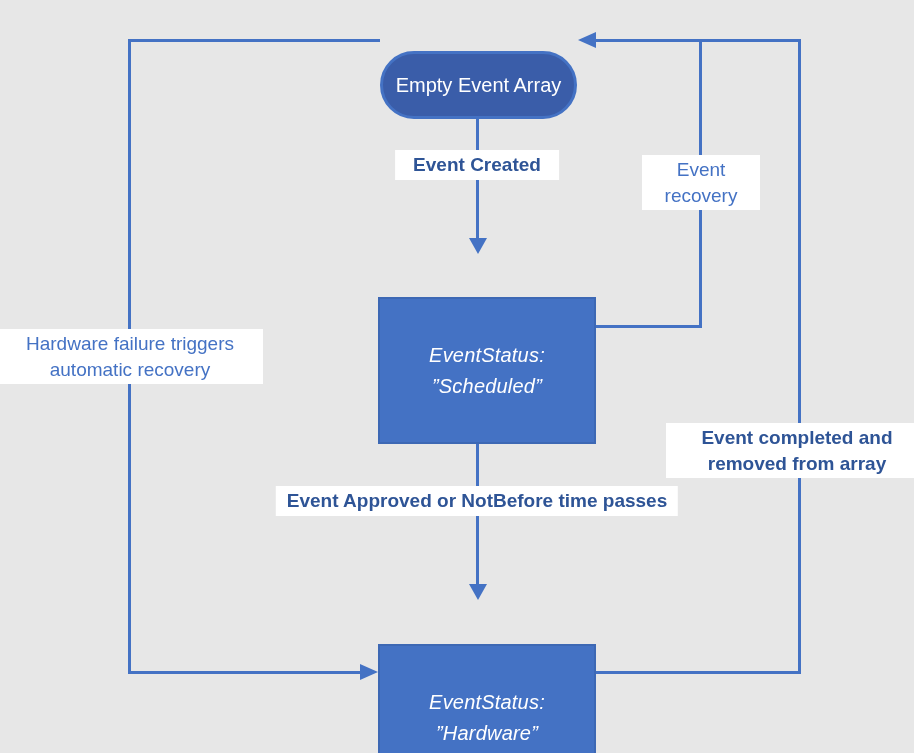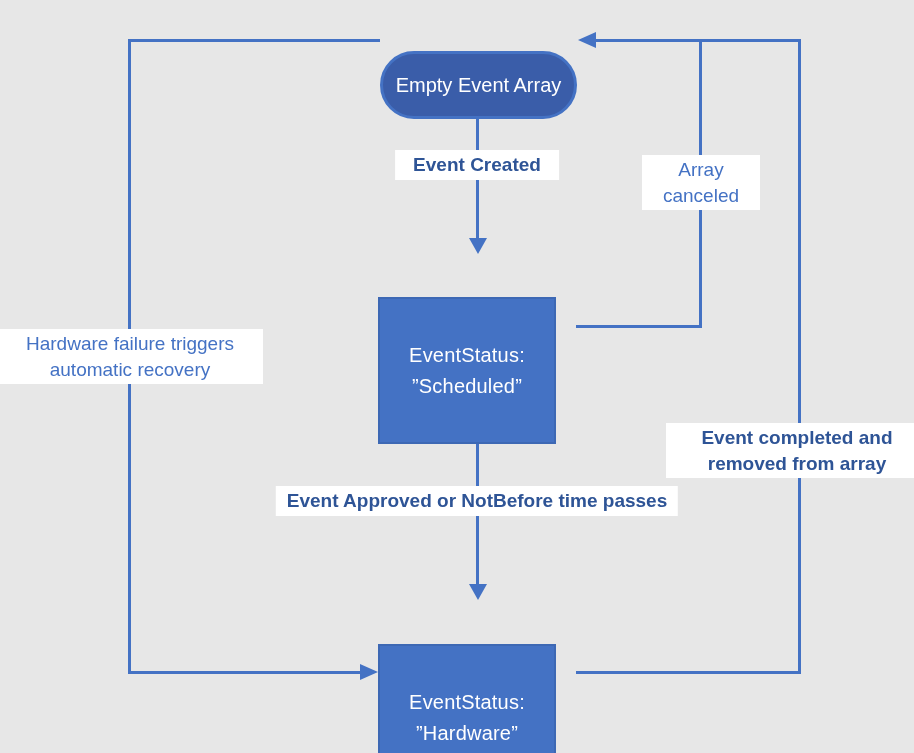--- a/index.html
+++ b/index.html
@@ -4,21 +4,21 @@
 <style>
   html,body{margin:0;padding:0;}
   body{font-family:"Liberation Sans",sans-serif;}
   #canvas{position:relative;width:914px;height:753px;background:#e7e7e7;overflow:hidden;}
 
   
   .shape{position:absolute;display:flex;flex-direction:column;align-items:center;justify-content:center;
          color:#ffffff;text-align:center;z-index:3;box-sizing:border-box;margin-top:44px;}
   .oval{left:380px;top:7px;width:197px;height:68px;border-radius:34px;
         background:#3a5da9;border:3px solid #4472c4;font-size:20px;}
-  .rect{width:178px;background:#4472c4;border:2px solid #3d68b4;font-size:20px;line-height:1.55;letter-spacing:.2px;}
+  .rect{width:218px;background:#4472c4;border:2px solid #3d68b4;font-size:20px;line-height:1.55;letter-spacing:.2px;font-style:italic;}
   .rect.scheduled{left:378px;top:253px;height:147px;}
   .rect.started{left:378px;top:600px;height:148px;}
 
   
   .line{position:absolute;background:#4472c4;z-index:1;}
   .l-oval-sched{left:476px;top:74px;width:3px;height:168px;}
   .l-sched-start{left:476px;top:400px;width:3px;height:187px;}
   .l-cancel-h{left:576px;top:325px;width:126px;height:3px;}
   .l-cancel-v{left:699px;top:40px;width:3px;height:288px;}
   .l-top-right{left:595px;top:39px;width:206px;height:3px;}
@@ -75,18 +75,18 @@
     <span>EventStatus:</span>
     <span>”Scheduled”</span>
   </div>
 
   <div class="shape rect started">
     <span>EventStatus:</span>
     <span>”Hardware”</span>
   </div>
 
   <div class="lbl bold lbl-created">Event Created</div>
-  <div class="lbl reg  lbl-canceled">Array canceled</div>
+  <div class="lbl reg  lbl-canceled">Event recovery</div>
   <div class="lbl reg  lbl-hardware">Hardware failure triggers automatic recovery</div>
   <div class="lbl bold lbl-completed">Event completed and removed from array</div>
   <div class="lbl bold lbl-approved">Event Approved or NotBefore time passes</div>
 
 </div>
 
 </body></html>

